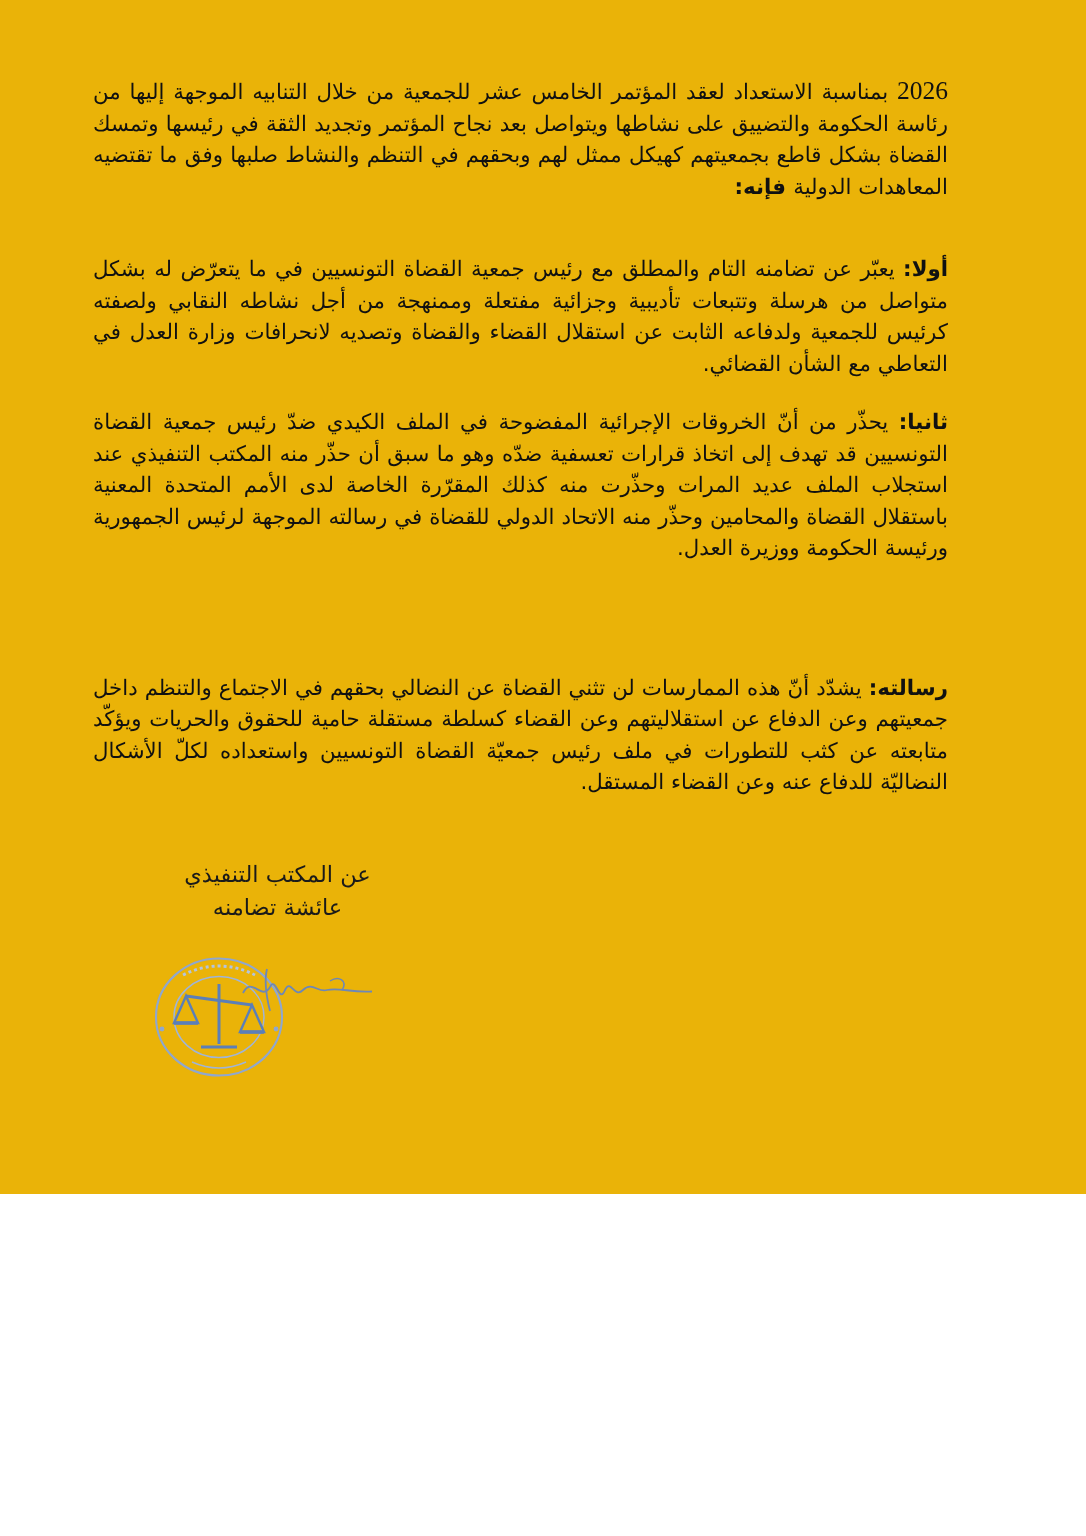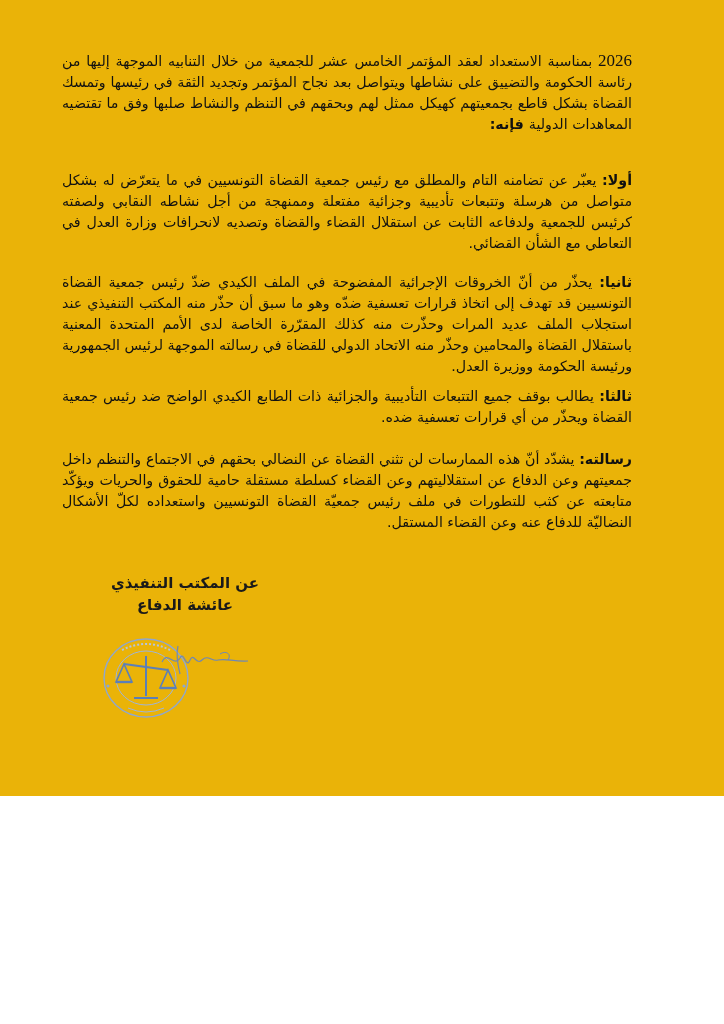--- a/index.html
+++ b/index.html
@@ -19,48 +19,47 @@
     .year { font-family: "Liberation Serif", serif; font-size: 17px; }
     #p1 { top: 50px; }
     #p2 { top: 170px; }
     #p3 { top: 272px; }
     #p4 { top: 386px; }
     #p5 { top: 449px; }
     .signature-block {
       position: absolute; left: 90px; top: 572px; width: 190px;
       direction: rtl; text-align: center;
       font-family: "DejaVu Sans", "Liberation Sans", sans-serif;
-      font-weight: bold; font-size: 15px; line-height: 22px; color: #1a1a1a;
+      font-weight: normal; font-size: 15px; line-height: 22px; color: #1a1a1a;
     }
     .sig-line { display: block; }
     .stamp {
       position: absolute; left: 100px; top: 636px; width: 92px; height: 84px;
     }
     .scrawl {
       position: absolute; left: 160px; top: 640px; width: 90px; height: 40px;
     }
   </style>
 </head>
 <body>
 
 <div class="page">
 
   <p class="body-text" id="p1"><span class="year">2026</span><span> بمناسبة الاستعداد لعقد المؤتمر الخامس عشر للجمعية من خلال التنابيه الموجهة إليها من رئاسة الحكومة والتضييق على نشاطها ويتواصل بعد نجاح المؤتمر وتجديد الثقة في رئيسها وتمسك القضاة بشكل قاطع بجمعيتهم كهيكل ممثل لهم وبحقهم في التنظم والنشاط صلبها وفق ما تقتضيه المعاهدات الدولية</span><span class="lead"> فإنه:</span></p>
 
   <p class="body-text" id="p2"><span class="lead">أولا:</span><span> يعبّر عن تضامنه التام والمطلق مع رئيس جمعية القضاة التونسيين في ما يتعرّض له بشكل متواصل من هرسلة وتتبعات تأديبية وجزائية مفتعلة وممنهجة من أجل نشاطه النقابي ولصفته كرئيس للجمعية ولدفاعه الثابت عن استقلال القضاء والقضاة وتصديه لانحرافات وزارة العدل في التعاطي مع الشأن القضائي.</span></p>
 
   <p class="body-text" id="p3"><span class="lead">ثانيا:</span><span> يحذّر من أنّ الخروقات الإجرائية المفضوحة في الملف الكيدي ضدّ رئيس جمعية القضاة التونسيين قد تهدف إلى اتخاذ قرارات تعسفية ضدّه وهو ما سبق أن حذّر منه المكتب التنفيذي عند استجلاب الملف عديد المرات وحذّرت منه كذلك المقرّرة الخاصة لدى الأمم المتحدة المعنية باستقلال القضاة والمحامين وحذّر منه الاتحاد الدولي للقضاة في رسالته الموجهة لرئيس الجمهورية ورئيسة الحكومة ووزيرة العدل.</span></p>
 
-  <p class="body-text" id="p4"><span class="lead">ثالثا:</span><span> يطالب بوقف جميع التتبعات التأديبية والجزائية ذات الطابع الكيدي الواضح ضد رئيس جمعية القضاة ويحذّر من أي قرارات تعسفية ضده.</span></p>
 
   <p class="body-text" id="p5"><span class="lead">رسالته:</span><span> يشدّد أنّ هذه الممارسات لن تثني القضاة عن النضالي بحقهم في الاجتماع والتنظم داخل جمعيتهم وعن الدفاع عن استقلاليتهم وعن القضاء كسلطة مستقلة حامية للحقوق والحريات ويؤكّد متابعته عن كثب للتطورات في ملف رئيس جمعيّة القضاة التونسيين واستعداده لكلّ الأشكال النضاليّة للدفاع عنه وعن القضاء المستقل.</span></p>
 
   <div class="signature-block">
     <span class="sig-line">عن المكتب التنفيذي</span>
-    <span class="sig-line">عائشة الدفاع</span>
+    <span class="sig-line">عائشة تضامنه</span>
   </div>
 
   <svg class="stamp" viewBox="0 0 92 84">
     <ellipse cx="46" cy="42" rx="42" ry="39" fill="none" stroke="#8fa7cf" stroke-width="1.4"></ellipse>
     <ellipse cx="46" cy="42" rx="30" ry="27" fill="none" stroke="#9fb4d8" stroke-width="1"></ellipse>
     <circle cx="8" cy="50" r="1.6" fill="#8fa7cf"></circle>
     <circle cx="84" cy="50" r="1.6" fill="#8fa7cf"></circle>
     <g stroke="#5b7fb8" fill="none" stroke-width="2">
       <line x1="46" y1="20" x2="46" y2="60"></line>
       <line x1="24" y1="28" x2="68" y2="34"></line>

